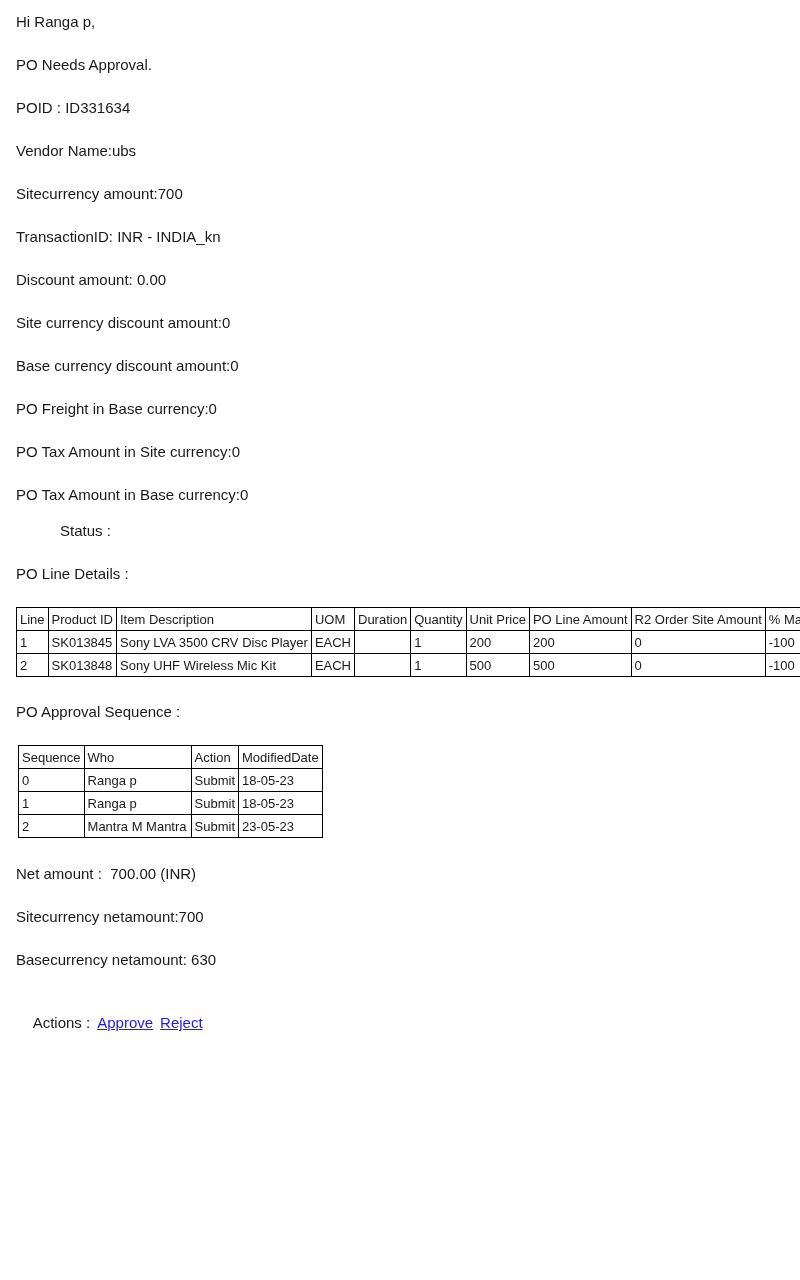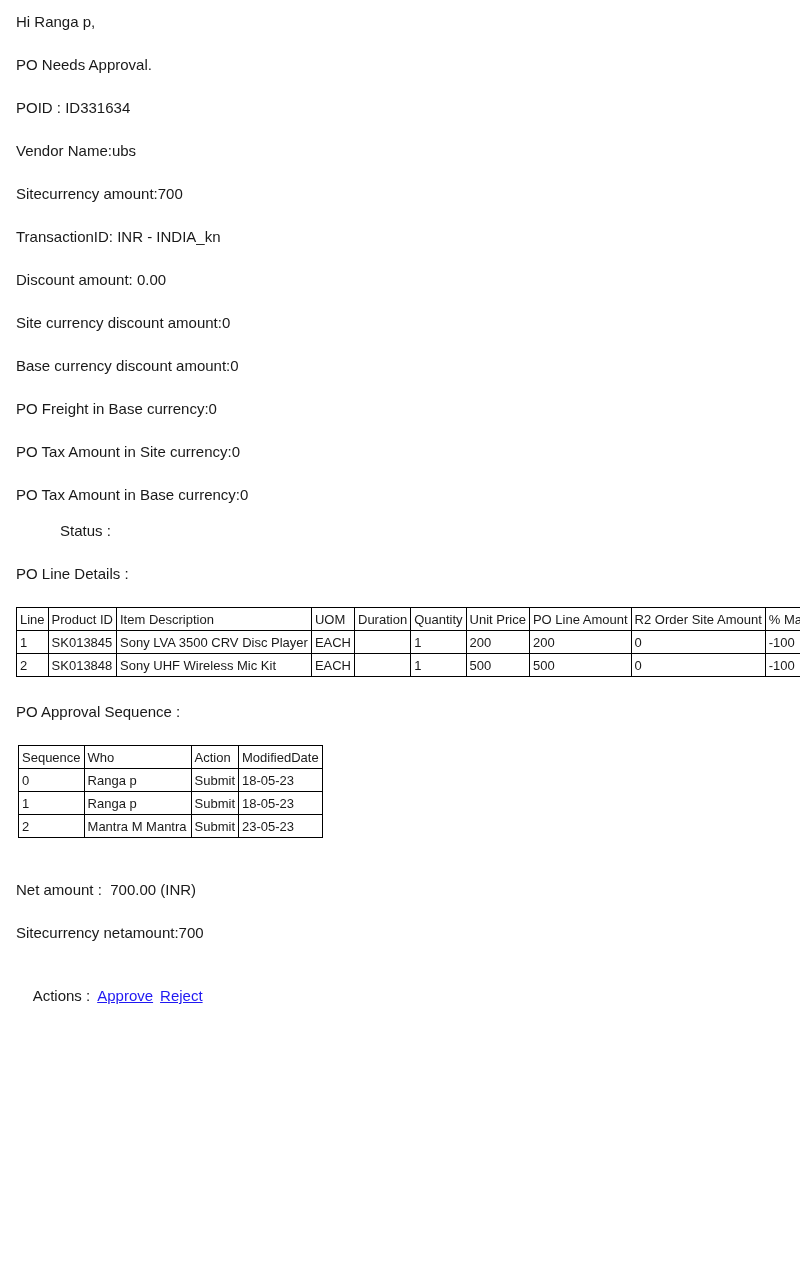--- a/index.html
+++ b/index.html
@@ -14,21 +14,21 @@
   p.line {
     margin: 0 0 23px 0;
     font-size: 15px; line-height: 20px;
     white-space: pre-wrap;
   }
   p.tight { margin-top: -7px; margin-left: 44px; }
   table.grid {
     border-collapse: collapse; table-layout: fixed;
     margin: 0 0 25px 0;
   }
-  table.grid.approvals { margin-bottom: 42px; margin-left: 2px; border-radius: 25px; }
+  table.grid.approvals { margin-bottom: 26px; margin-left: 2px; border-radius: 25px; }
   table.grid th, table.grid td {
     border: 1px solid var(--border);
     font-size: 13px; font-weight: 400; color: var(--ink);
     text-align: left; vertical-align: middle;
     height: 23px; padding: 1px 3px;
     white-space: nowrap; overflow: hidden;
     line-height: 17px;
   }
   a.action {
     color: var(--link); text-decoration: underline;
@@ -148,18 +148,19 @@
           <td>Mantra M Mantra</td>
           <td>Submit</td>
           <td>23-05-23</td>
         </tr>
       </tbody>
     </table>
 
   <div>
       <p class="line">Net amount :  700.00 (INR)</p>
       <p class="line">Sitecurrency netamount:700</p>
+      <p class="line">Basecurrency netamount: 630</p>
     </div>
 
   <p class="line">
     <span>Actions :</span><a href="#" class="action">Approve</a><a href="#" class="action">Reject</a>
   </p>
 </div>
 
 </body></html>

